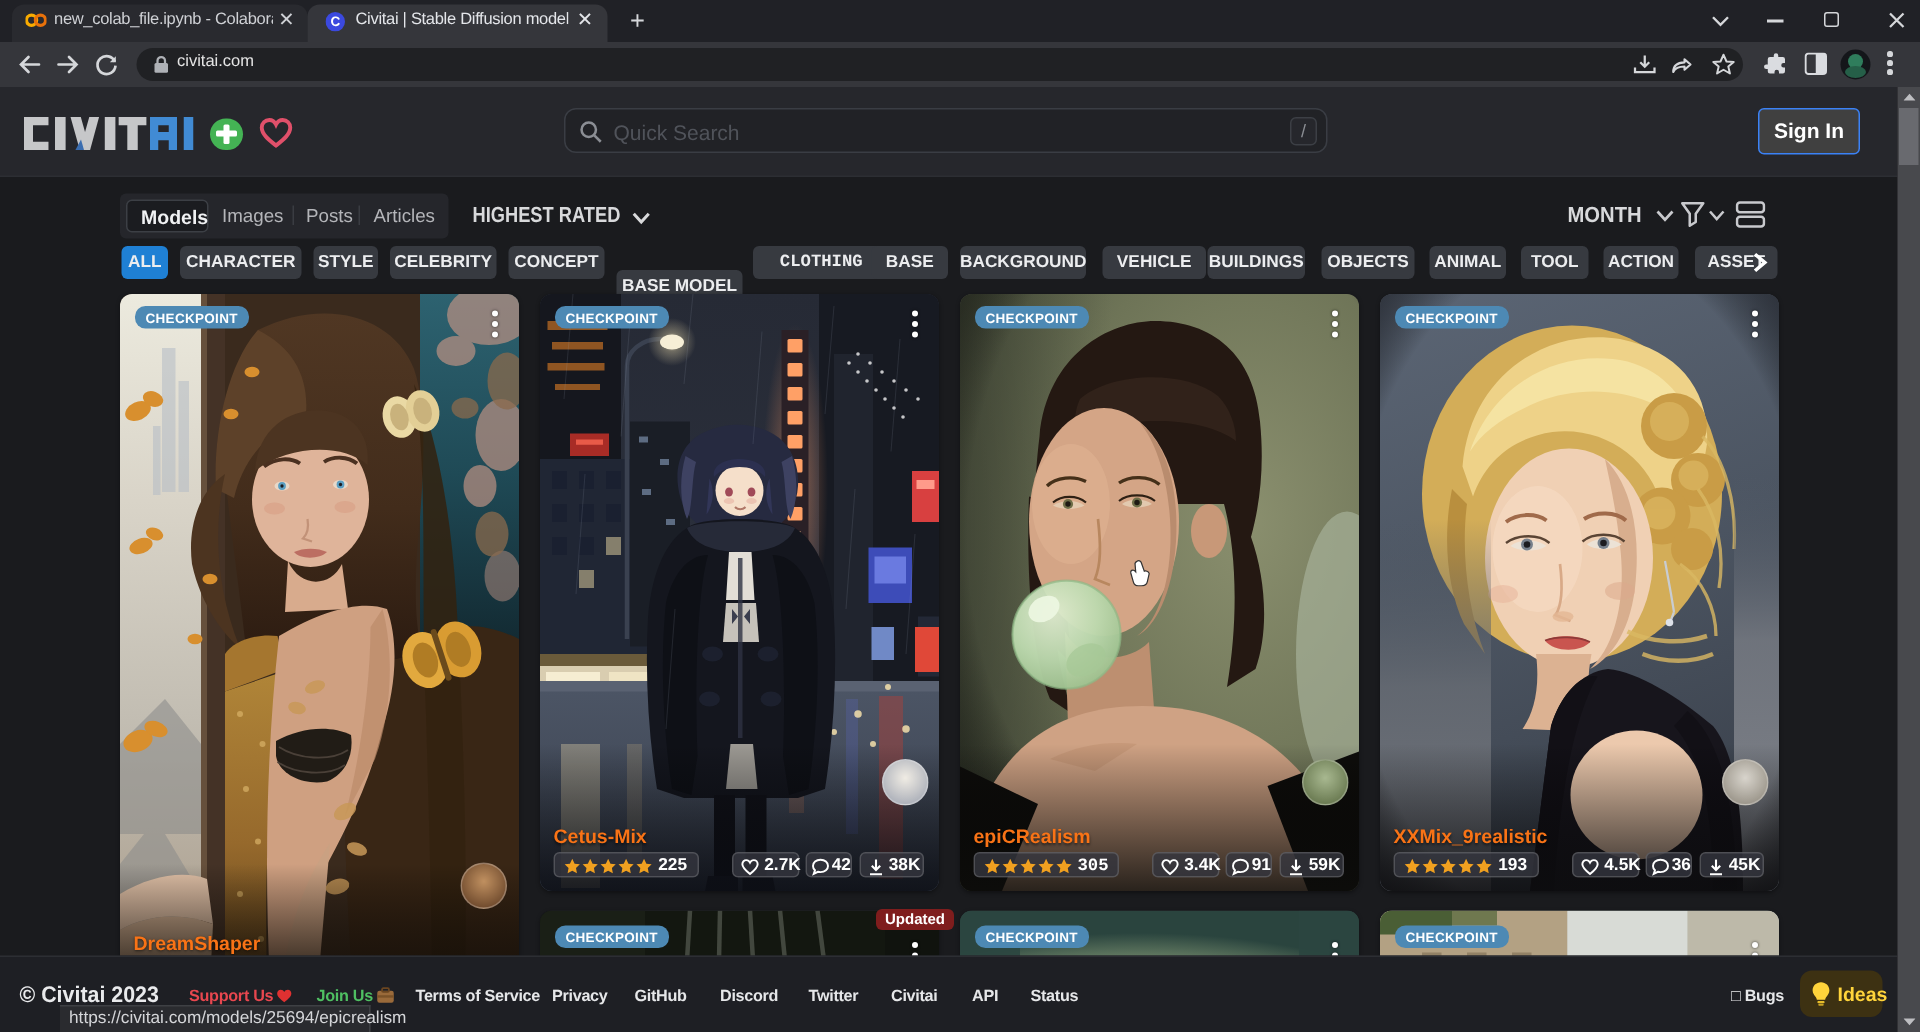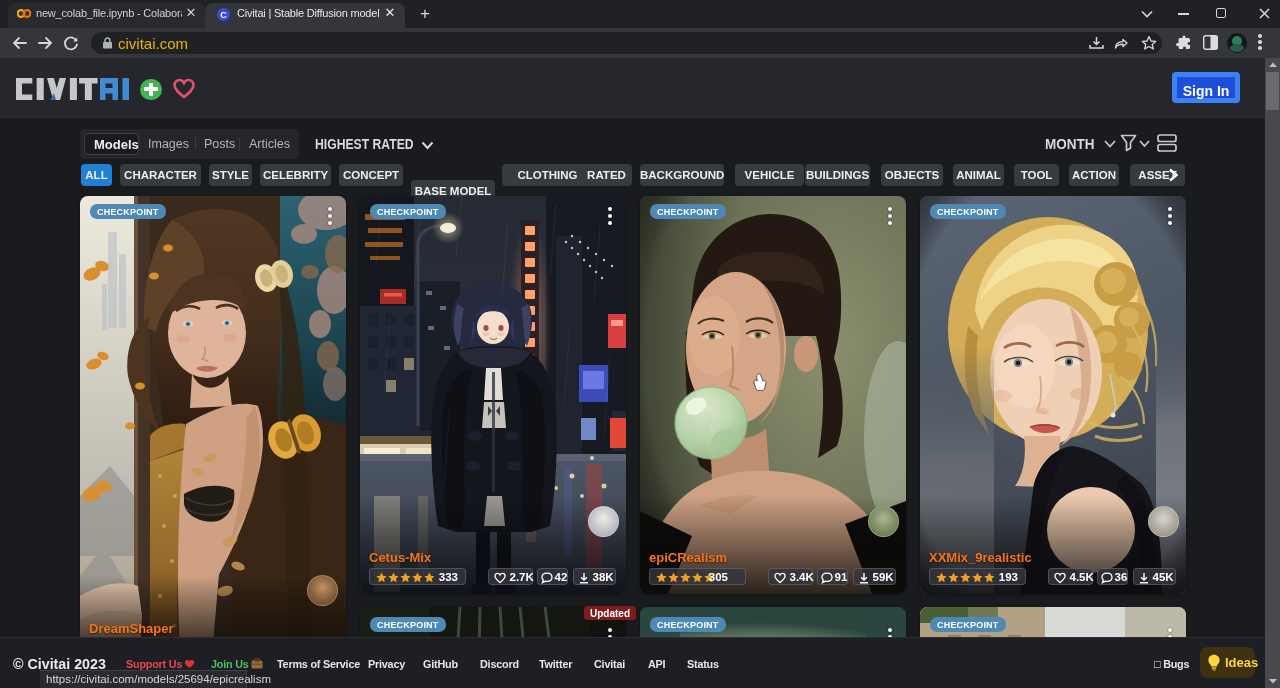--- a/index.html
+++ b/index.html
@@ -15,21 +15,21 @@
 .tabx { position:absolute; top:6px; width:14px; height:14px; color:#cfd1d5; font-size:13px; line-height:14px; text-align:center; }
 #newtab { position:absolute; left:417px; top:6px; width:16px; height:16px; color:#d5d7da; font-size:17px; line-height:15px; text-align:center; }
 .wctl { position:absolute; top:0; height:28px; color:#d5d7da; }
 #toolbar { position:absolute; left:0; top:28px; width:1280px; height:30px; background:#35363b; }
 #addrpill { position:absolute; left:91px; top:32px; width:1071px; height:22px; background:#202124; border-radius:11px; }
 
 
 #site { position:absolute; left:0; top:58px; width:1265px; height:630px; background:#1a1b1e; overflow:hidden; }
 #siteheader { position:absolute; left:0; top:0; width:1265px; height:60px; background:#26272c; border-bottom:1px solid #2c2e33; }
 #search { position:absolute; left:376px; top:14px; width:509px; height:30px; background:#212226; border:1px solid #3a3d44; border-radius:8px; }
-#signin { position:absolute; left:1172px; top:14px; width:68px; height:31px; background:#1d4ed8; border:5px solid #3b82f6; border-radius:4px; color:#fff; font-weight:bold; font-size:14px; text-align:center; line-height:29px; }
+#signin { position:absolute; left:1172px; top:14px; width:68px; height:31px; background:#404040; border:1px solid #3b82f6; border-radius:4px; color:#fff; font-weight:bold; font-size:14px; text-align:center; line-height:29px; }
 #seg { position:absolute; left:80px; top:71px; width:219px; height:30px; background:#25262b; border-radius:4px; }
 .segpill { position:absolute; left:4px; top:4px; width:55px; height:22px; background:#1b1c20; border:1px solid #3c3f45; border-radius:4px; }
 .segtxt { position:absolute; top:79px; font-size:12.5px; color:#b4b5b9; }
 .segsep { position:absolute; top:79px; width:1px; height:13px; background:#3a3c42; }
 .chip { position:absolute; top:106px; height:22px; background:#373a40; border-radius:4px; color:#ecedef; font-weight:bold; font-size:11.5px; text-align:center; line-height:22px; white-space:nowrap; overflow:hidden; }
 
 
 .card { position:absolute; background:#25262b; border-radius:8px; overflow:hidden; box-shadow:0 1px 3px rgba(0,0,0,.4); }
 .badge { position:absolute; background:#4d89b4; color:#fff; font-weight:bold; font-size:9px; letter-spacing:0.2px; border-radius:7px; padding:2.5px 7px 2px; }
 .dots { position:absolute; width:4px; }
@@ -83,21 +83,21 @@
   <svg class="abs" style="left:63px;top:7px" width="16" height="16" viewBox="0 0 16 16">
       <path d="M13.6 6.2 A6 6 0 1 0 14 8.8" fill="none" stroke="#d5d7da" stroke-width="1.8"></path>
       <path d="M14.2 2.5 V6.5 H10.2 Z" fill="#d5d7da"></path>
     </svg>
 </div>
 <div id="addrpill">
   <svg class="abs" style="left:11px;top:5px" width="11" height="12" viewBox="0 0 11 12">
       <rect x="1" y="5" width="9" height="6.5" rx="1" fill="#aeb1b6"></rect>
       <path d="M3 5 V3.5 a2.5 2.5 0 0 1 5 0 V5" fill="none" stroke="#aeb1b6" stroke-width="1.5"></path>
     </svg>
-  <div class="abs" style="left:27px;top:3px;font-size:15px;color:#eab308;">civitai.com</div>
+  <div class="abs" style="left:27px;top:3px;font-size:11px;color:#e5e5e5;">civitai.com</div>
   <svg class="abs" style="left:997px;top:3px" width="17" height="16" viewBox="0 0 17 16">
       <path d="M2 10 v3 h13 v-3" fill="none" stroke="#d5d7da" stroke-width="1.5"></path>
       <path d="M8.5 2 v7 M5.5 6.5 L8.5 9.5 L11.5 6.5" fill="none" stroke="#d5d7da" stroke-width="1.5"></path>
     </svg>
   <svg class="abs" style="left:1022px;top:3px" width="17" height="16" viewBox="0 0 17 16">
       <path d="M10 4.5 L14 8 L10 11.5 v-2.2 C5 9.3 3.4 11 2.5 13 C2.5 9 4.5 6.8 10 6.6 Z" fill="none" stroke="#d5d7da" stroke-width="1.4" stroke-linejoin="round"></path>
     </svg>
   <svg class="abs" style="left:1050px;top:3px" width="16" height="16" viewBox="0 0 16 16">
       <path d="M8 1.5 L10 6 L14.8 6.3 L11.2 9.4 L12.3 14 L8 11.5 L3.7 14 L4.8 9.4 L1.2 6.3 L6 6 Z" fill="none" stroke="#d5d7da" stroke-width="1.3" stroke-linejoin="round"></path>
     </svg>
@@ -134,20 +134,28 @@
       <path d="M84 0 H102 V22 H96.5 V15.5 H89.5 V22 H84 Z M89.5 5.5 V10 H96.5 V5.5 Z"></path>
       <rect x="106.5" y="0" width="6.5" height="22"></rect>
     </g>
   </svg>
   <div class="abs" style="left:140px;top:20.5px;width:21.5px;height:21.5px;border-radius:50%;background:#44b354;"></div>
   <div class="abs" style="left:149px;top:24.5px;width:3.6px;height:13.5px;background:#fff;border-radius:1px;"></div>
   <div class="abs" style="left:144px;top:29.4px;width:13.5px;height:3.6px;background:#fff;border-radius:1px;"></div>
   <svg class="abs" style="left:172px;top:19px" width="24" height="23" viewBox="0 0 24 22">
         <path d="M12 19.5 C7 15.5 2.5 12 2.5 7.5 C2.5 4.5 4.8 2.5 7.5 2.5 C9.5 2.5 11.2 3.8 12 5.5 C12.8 3.8 14.5 2.5 16.5 2.5 C19.2 2.5 21.5 4.5 21.5 7.5 C21.5 12 17 15.5 12 19.5 Z" fill="none" stroke="#e0506a" stroke-width="2.6"></path>
       </svg>
+  <div id="search">
+    <svg class="abs" style="left:9px;top:7px" width="16" height="16" viewBox="0 0 16 16">
+          <circle cx="6.5" cy="6.5" r="4.8" fill="none" stroke="#8b8e94" stroke-width="1.7"></circle>
+          <path d="M10.2 10.2 L14.5 14.5" stroke="#8b8e94" stroke-width="1.7"></path>
+        </svg>
+    <div class="abs" style="left:32px;top:7px;font-size:14px;color:#50535a;">Quick Search</div>
+    <div class="abs" style="left:483px;top:5px;width:18px;height:19px;background:#26272c;border:1px solid #3c3f45;border-radius:4px;color:#8b8e94;font-size:12px;text-align:center;line-height:17px;">/</div>
+  </div>
   <div id="signin">Sign In</div>
 </div>
 <div id="seg">
   <div class="segpill"></div>
   <div class="abs" style="left:14px;top:7.5px;font-size:13px;font-weight:bold;color:#f0f1f3;">Models</div>
 </div>
 <div class="segtxt" style="left:148px;">Images</div>
 <div class="segsep" style="left:195px;"></div>
 <div class="segtxt" style="left:204px;">Posts</div>
 <div class="segsep" style="left:239px;"></div>
@@ -169,22 +177,22 @@
 <svg class="abs" style="left:1157px;top:76px" width="20" height="18" viewBox="0 0 20 18">
       <rect x="1" y="1" width="18" height="6.5" rx="2" fill="none" stroke="#c8c9cd" stroke-width="1.7"></rect>
       <rect x="1" y="10.5" width="18" height="6.5" rx="2" fill="none" stroke="#c8c9cd" stroke-width="1.7"></rect>
     </svg>
 <div class="chip" style="left:81px;width:31px;background:#1f80d4;">ALL</div>
 <div class="chip" style="left:120px;width:81px;">CHARACTER</div>
 <div class="chip" style="left:209px;width:43px;">STYLE</div>
 <div class="chip" style="left:260px;width:71px;">CELEBRITY</div>
 <div class="chip" style="left:339px;width:64px;">CONCEPT</div>
 <div class="chip" style="left:411px;width:84px;margin-top:16px;">BASE MODEL</div>
-<div class="chip" style="left:502px;width:91px;">CLOTHING</div>
-<div class="chip" style="left:581px;width:51px;">RATED</div>
+<div class="chip" style="left:502px;width:91px;font-family:Liberation Mono, monospace;">CLOTHING</div>
+<div class="chip" style="left:581px;width:51px;">BASE</div>
 <div class="chip" style="left:640px;width:84px;">BACKGROUND</div>
 <div class="chip" style="left:735px;width:69px;">VEHICLE</div>
 <div class="chip" style="left:805px;width:65px;">BUILDINGS</div>
 <div class="chip" style="left:881px;width:62px;">OBJECTS</div>
 <div class="chip" style="left:953px;width:51px;">ANIMAL</div>
 <div class="chip" style="left:1014px;width:45px;">TOOL</div>
 <div class="chip" style="left:1069px;width:50px;">ACTION</div>
 <div class="chip" style="left:1130px;width:55px;">ASSET</div>
 <svg class="abs" style="left:1166px;top:110px" width="14" height="14" viewBox="0 0 14 14">
       <path d="M4 1.5 L10.5 7 L4 12.5" fill="none" stroke="#fff" stroke-width="2.4"></path>
@@ -736,21 +744,21 @@
 <div class="statchip" style="left:369px;top:510px;width:97px;">
   <svg style="position:absolute;left:6px;top:2.5px" width="62" height="11">
         <g transform="scale(0.92)">
           <use href="#star"></use>
           <use href="#star" x="13"></use>
           <use href="#star" x="26"></use>
           <use href="#star" x="39"></use>
           <use href="#star" x="52"></use>
         </g>
       </svg>
-  <span style="position:absolute;right:7px;top:1px;">333</span>
+  <span style="position:absolute;right:7px;top:1px;">225</span>
 </div>
 <div class="statchip" style="left:488px;top:510px;width:45px;">
       <svg style="position:absolute;left:5px;top:2.5px" width="12" height="12">
         <use href="#hrt"></use>
       </svg>
       <span style="position:absolute;left:20.5px;top:1px;">2.7K</span>
     </div>
 <div class="statchip" style="left:537px;top:510px;width:31px;">
       <svg style="position:absolute;left:3px;top:2.5px" width="12" height="12">
         <use href="#cmt"></use>
@@ -766,21 +774,21 @@
 <div class="statchip" style="left:649px;top:510px;width:97px;">
   <svg style="position:absolute;left:6px;top:2.5px" width="62" height="11">
         <g transform="scale(0.92)">
           <use href="#star"></use>
           <use href="#star" x="13"></use>
           <use href="#star" x="26"></use>
           <use href="#star" x="39"></use>
           <use href="#star" x="52"></use>
         </g>
       </svg>
-  <span style="position:absolute;right:17px;top:1px;">305</span>
+  <span style="position:absolute;right:6px;top:1px;font-family:Liberation Mono, monospace;">305</span>
 </div>
 <div class="statchip" style="left:768px;top:510px;width:45px;">
       <svg style="position:absolute;left:5px;top:2.5px" width="12" height="12">
         <use href="#hrt"></use>
       </svg>
       <span style="position:absolute;left:20.5px;top:1px;">3.4K</span>
     </div>
 <div class="statchip" style="left:817px;top:510px;width:31px;">
       <svg style="position:absolute;left:3px;top:2.5px" width="12" height="12">
         <use href="#cmt"></use>

